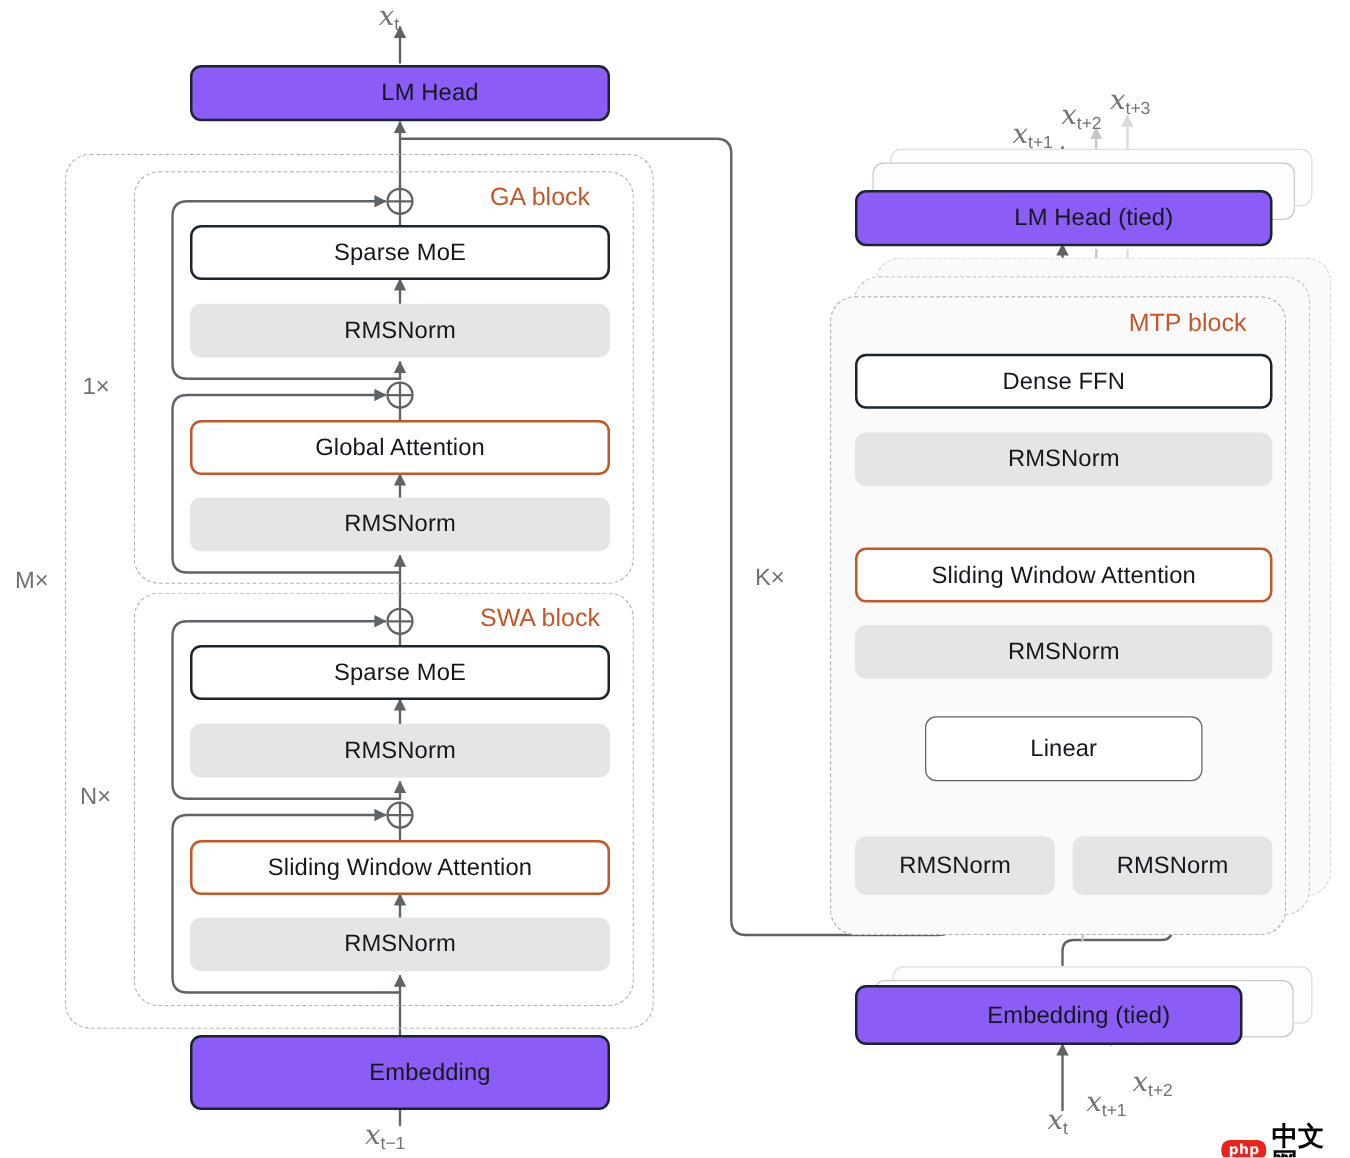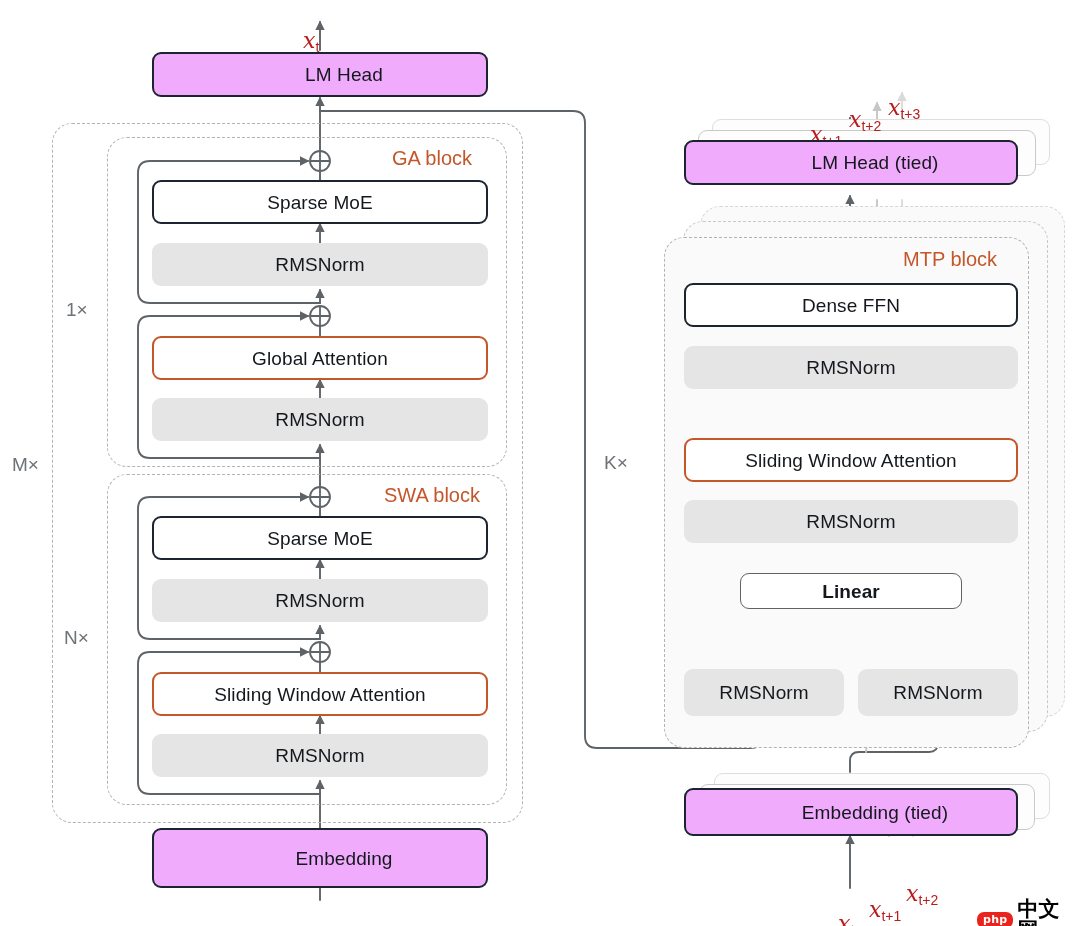--- a/index.html
+++ b/index.html
@@ -5,40 +5,40 @@
 <style>
   html,body{margin:0;padding:0;background:#ffffff;}
   body{font-family:"Liberation Sans","DejaVu Sans",sans-serif;}
   #root{position:relative;width:1080px;height:926px;overflow:hidden;background:#fff;}
   #svgroot{position:absolute;left:0;top:0;width:1080px;height:926px;}
 
   
   .node{position:absolute;box-sizing:border-box;display:flex;align-items:center;
         justify-content:center;text-align:center;color:#14181d;
         font-size:19px;letter-spacing:.1px;line-height:1;}
-  .node.shadowbox{background:#f0abfc;border:2px solid #1c2430;border-radius:9px;padding-left:48px;}
+  .node.shadowbox{background:#8b5cf6;border:2px solid #1c2430;border-radius:9px;padding-left:48px;}
   .node.whitebox{background:#ffffff;border:2px solid #1c2430;border-radius:9px;}
   .node.orangebox{background:#ffffff;border:2px solid #c4572a;border-radius:9px;}
   .node.normbox{background:#e5e5e5;border:none;border-radius:9px;}
   .node.plainbox{background:#ffffff;border:1.6px solid #5e6368;border-radius:9px;}
 
   
   .ghost{position:absolute;box-sizing:border-box;border-radius:9px;background:#fdfdfd;}
   .ghost.g1{border:1.6px solid #c9c9c9;}
   .ghost.g2{border:1.6px solid #dedede;}
 
   
   .dframe{position:absolute;box-sizing:border-box;border:1.7px dashed #b3b3b3;border-radius:20px;}
   .dframe.filled{background:#fafafa;}
 
   
   .blocklabel{position:absolute;color:#c4572a;font-size:20px;white-space:nowrap;line-height:1;}
   .multlabel{position:absolute;color:#6d7276;font-size:19px;white-space:nowrap;line-height:1;}
-  .tokenlabel{position:absolute;color:#b91c1c;white-space:nowrap;line-height:1;
-              font-family:"DejaVu Serif","Liberation Serif",serif;font-style:italic;font-size:22px;margin-top:27px;}
+  .tokenlabel{position:absolute;color:#737373;white-space:nowrap;line-height:1;
+              font-family:"DejaVu Serif","Liberation Serif",serif;font-style:italic;font-size:22px;}
   .tokenlabel .sub{font-size:14px;font-style:normal;
                    font-family:"Liberation Sans","DejaVu Sans",sans-serif;
                    position:relative;top:4px;left:0px;}
 
   
   #watermark{position:absolute;left:977px;top:899px;display:flex;align-items:center;gap:4px;}
   #wm-badge{background:#e8241c;color:#fff;font-size:11px;font-weight:bold;border-radius:7px;
             padding:2px 6px 3px 6px;line-height:1;letter-spacing:.3px;
             font-family:"DejaVu Sans",sans-serif;}
   #wm-text{color:#000000;font-size:21px;font-weight:bold;line-height:1;
@@ -240,51 +240,51 @@
   <span class="tokenlabel" style="left:810px;top:97px;">
     <span>x</span><span class="sub">t+1</span>
   </span>
   <span class="tokenlabel" style="left:849px;top:82px;">
     <span>x</span><span class="sub">t+2</span>
   </span>
   <span class="tokenlabel" style="left:888px;top:70px;">
     <span>x</span><span class="sub">t+3</span>
   </span>
 
-  <div class="node shadowbox" style="left:684px;top:140px;width:334px;height:45px;">
+  <div class="node shadowbox" style="left:684px;top:152px;width:334px;height:45px;">
     <span>LM Head (tied)</span>
   </div>
 
   <div class="node whitebox" style="left:684px;top:283px;width:334px;height:44px;">
     <span>Dense FFN</span>
   </div>
   <div class="node normbox" style="left:684px;top:346px;width:334px;height:43px;">
     <span>RMSNorm</span>
   </div>
   <div class="node orangebox" style="left:684px;top:438px;width:334px;height:44px;">
     <span>Sliding Window Attention</span>
   </div>
   <div class="node normbox" style="left:684px;top:500px;width:334px;height:43px;">
     <span>RMSNorm</span>
   </div>
-  <div class="node plainbox" style="left:740px;top:573px;width:222px;height:36px;font-weight:bold;">
+  <div class="node plainbox" style="left:740px;top:573px;width:222px;height:52px;">
     <span>Linear</span>
   </div>
 
   <div class="node normbox" style="left:684px;top:669px;width:160px;height:47px;">
     <span>RMSNorm</span>
   </div>
   <div class="node normbox" style="left:858px;top:669px;width:160px;height:47px;">
     <span>RMSNorm</span>
   </div>
 
   <div class="ghost g2" style="left:714px;top:773px;width:336px;height:46px;"></div>
   <div class="ghost g1" style="left:699px;top:784px;width:336px;height:46px;"></div>
 
-  <div class="node shadowbox" style="left:684px;top:788px;width:334px;height:48px;">
+  <div class="node shadowbox" style="left:684px;top:788px;width:310px;height:48px;">
     <span>Embedding (tied)</span>
   </div>
 
   <span class="tokenlabel" style="left:838px;top:886px;">
     <span>x</span><span class="sub">t</span>
   </span>
   <span class="tokenlabel" style="left:869px;top:872px;">
     <span>x</span><span class="sub">t+1</span>
   </span>
   <span class="tokenlabel" style="left:906px;top:856px;">

